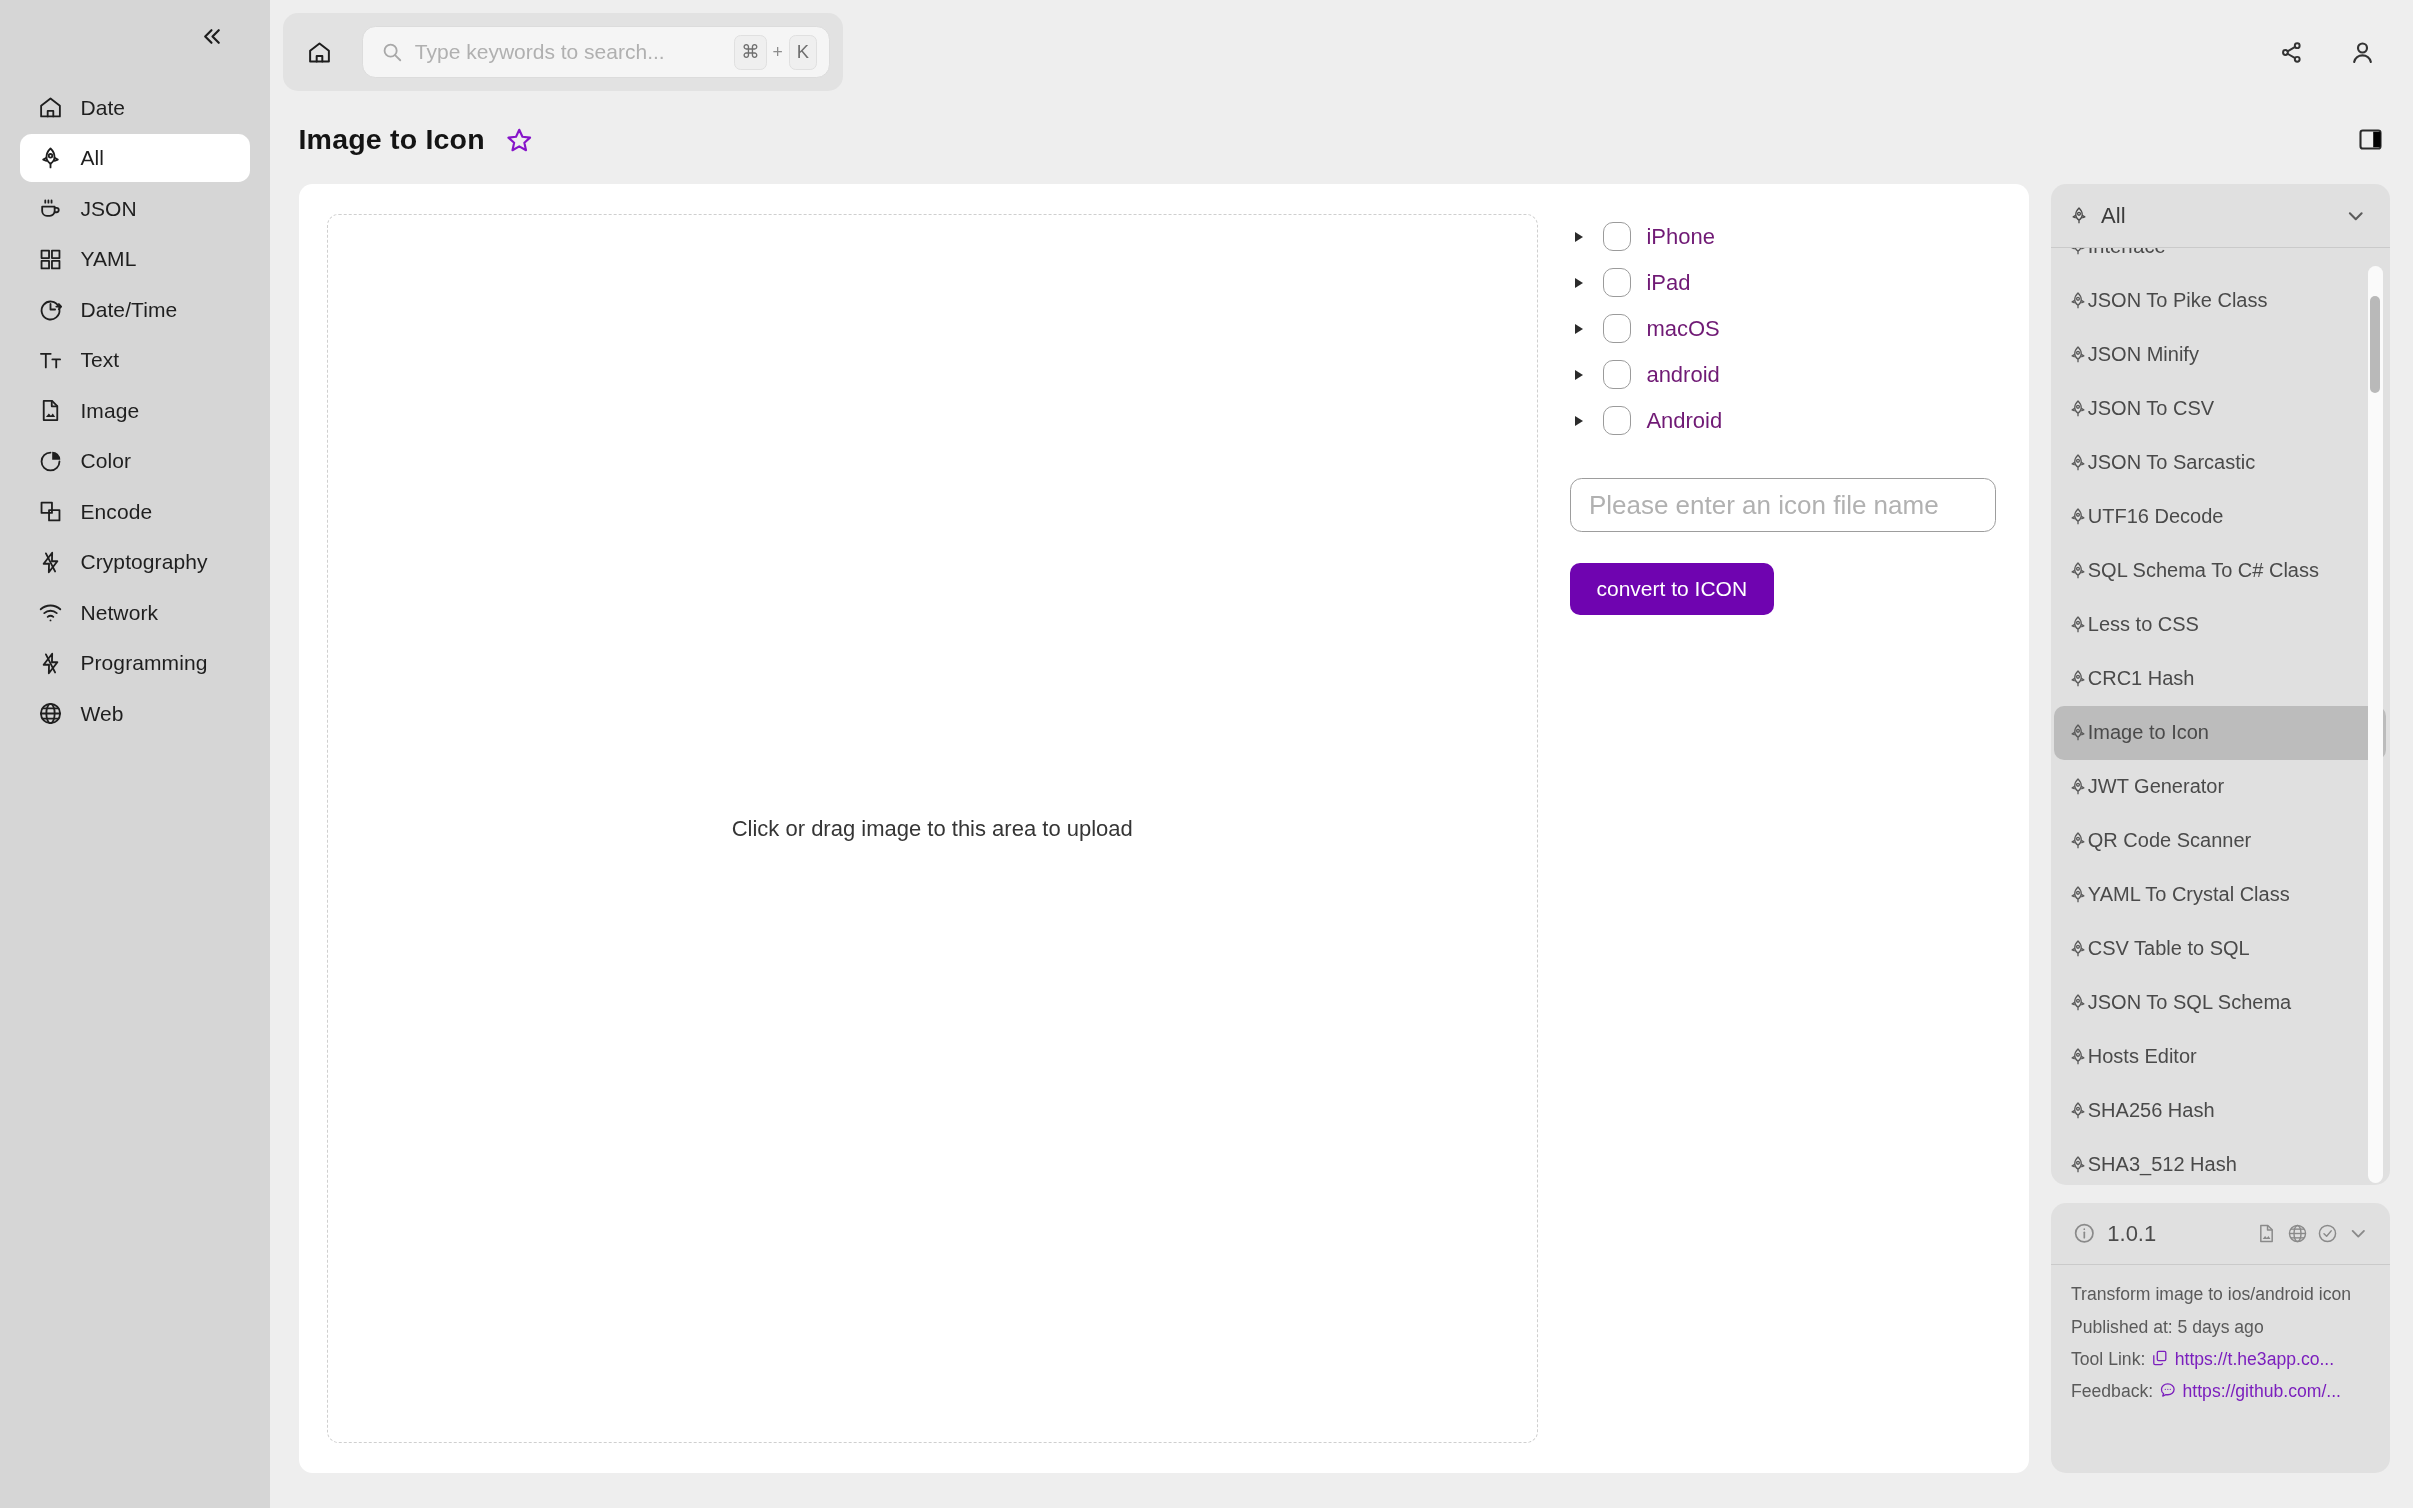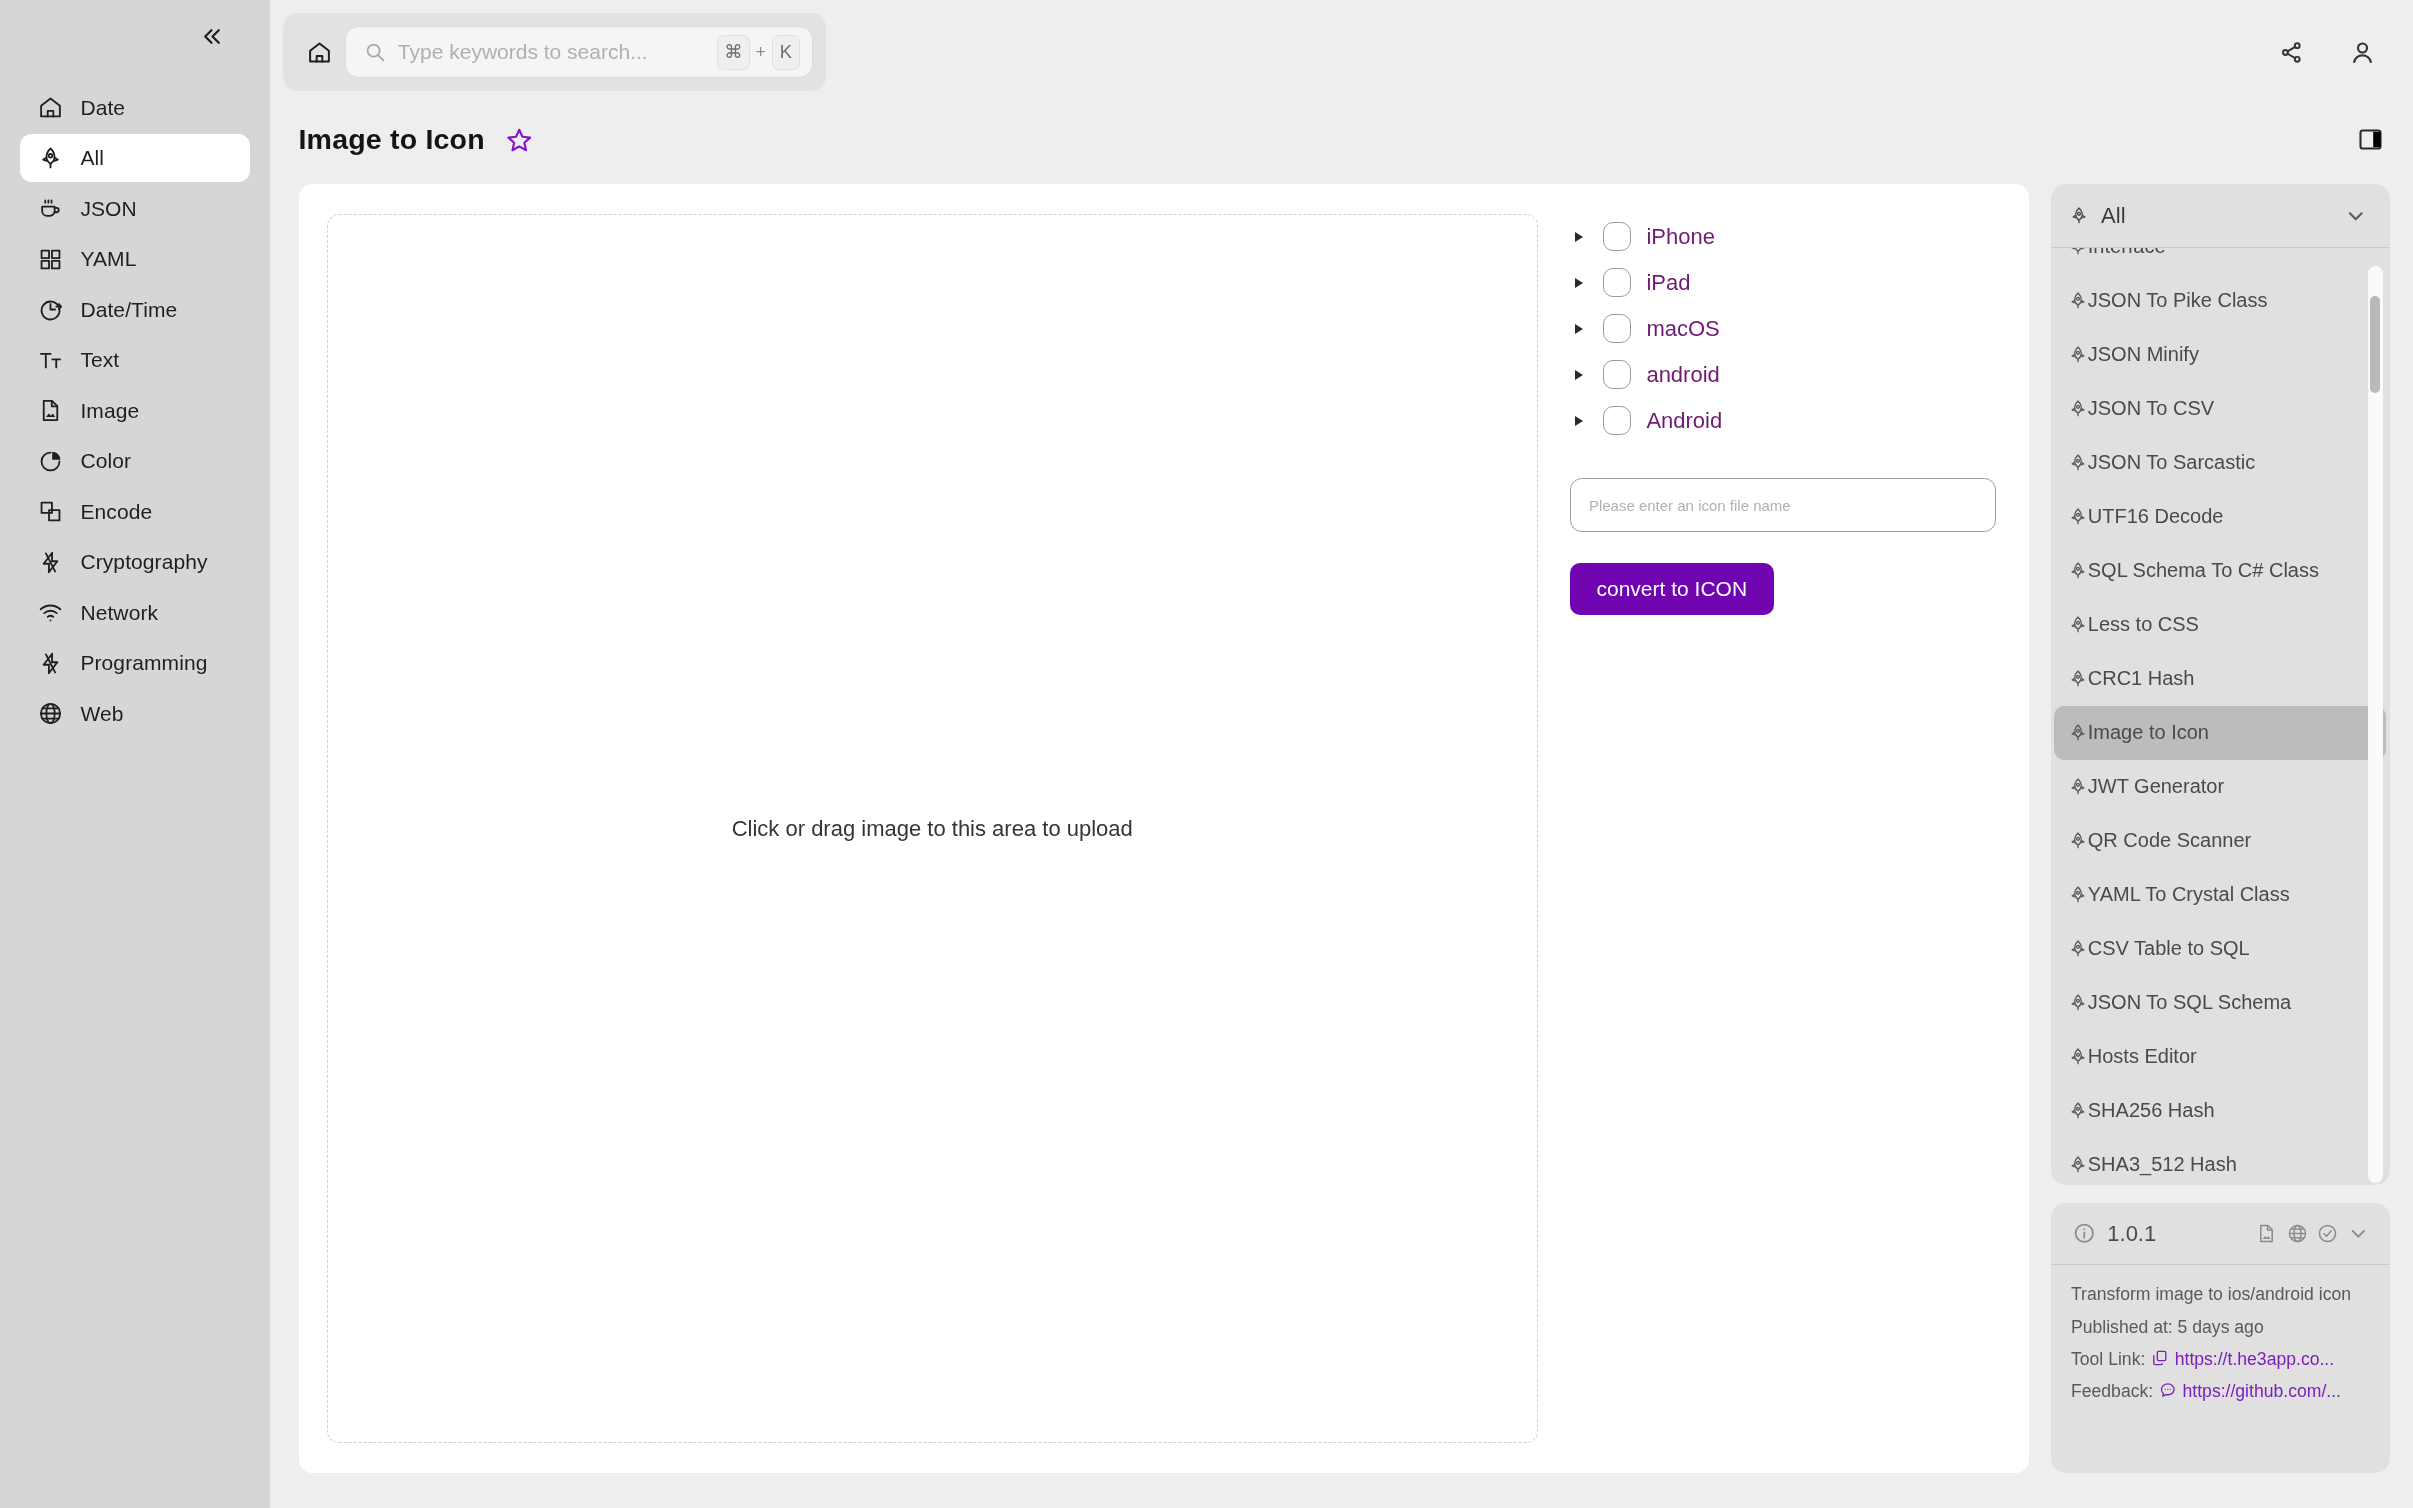--- a/index.html
+++ b/index.html
@@ -38,21 +38,21 @@
   
   .main { flex: 1; display: flex; flex-direction: column; min-width: 0; background: #eeeeee; }
 
   .topbar {
     height: 104px; flex: 0 0 104px;
     display: flex; align-items: center;
     padding: 0 28.5px 0 13.4px;
     background: #eeeeee;
   }
   .topbar-left {
-    display: flex; align-items: center; gap: 3px;
+    display: flex; align-items: center; gap: 20px;
     background: #e2e2e2; border-radius: 15px; padding: 13.4px 13.4px;
   }
   .home-btn {
     width: 45px; height: 45px; display: flex; align-items: center; justify-content: center;
     cursor: pointer; color: #1d1d1d;
   }
   .searchbox {
     width: 468px; height: 52px; background: #f5f5f5;
     border: 0.8px solid #dcdcdc; border-radius: 13.4px;
     display: flex; align-items: center; gap: 11.7px; padding: 0 11.7px 0 18.4px;
@@ -111,21 +111,21 @@
   .cbox {
     width: 28.5px; height: 28.5px; flex: 0 0 28.5px;
     border: 1.7px solid #9b9b9b; border-radius: 10px; background: #fff; cursor: pointer;
   }
   .tree-label { font-size: 22px; color: #701a75; }
 
   .filename-input {
     margin-top: 40px;
     width: 426px; height: 54px;
     border: 0.8px solid #9d9d9d; border-radius: 11.7px;
-    background: #fff; color: #b1b1b1; font-size: 15px;
+    background: #fff; color: #b1b1b1; font-size: 26px;
     padding: 0 18.4px; font-family: inherit;
   }
   .filename-input::placeholder { color: #b1b1b1; }
   .convert-btn {
     margin-top: 31px; align-self: flex-start;
     background: #6f04b0; color: #fff;
     border: none; border-radius: 10px;
     padding: 0 27px; height: 52px;
     font-size: 21px; font-family: inherit; cursor: pointer;
   }

